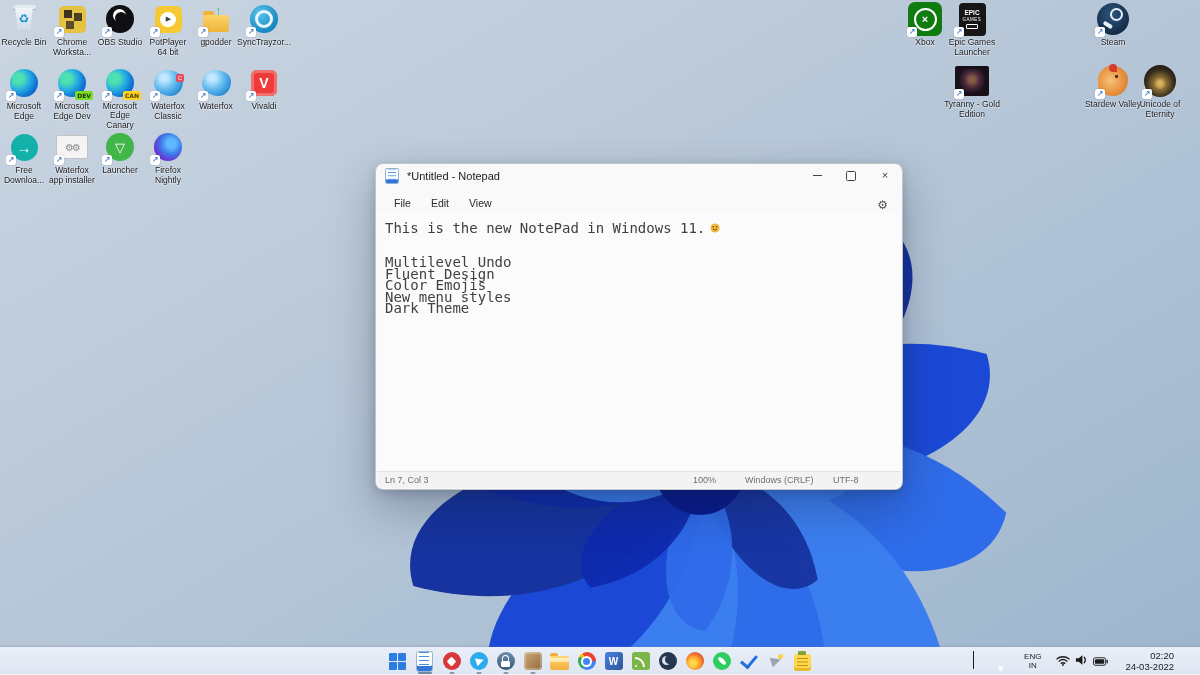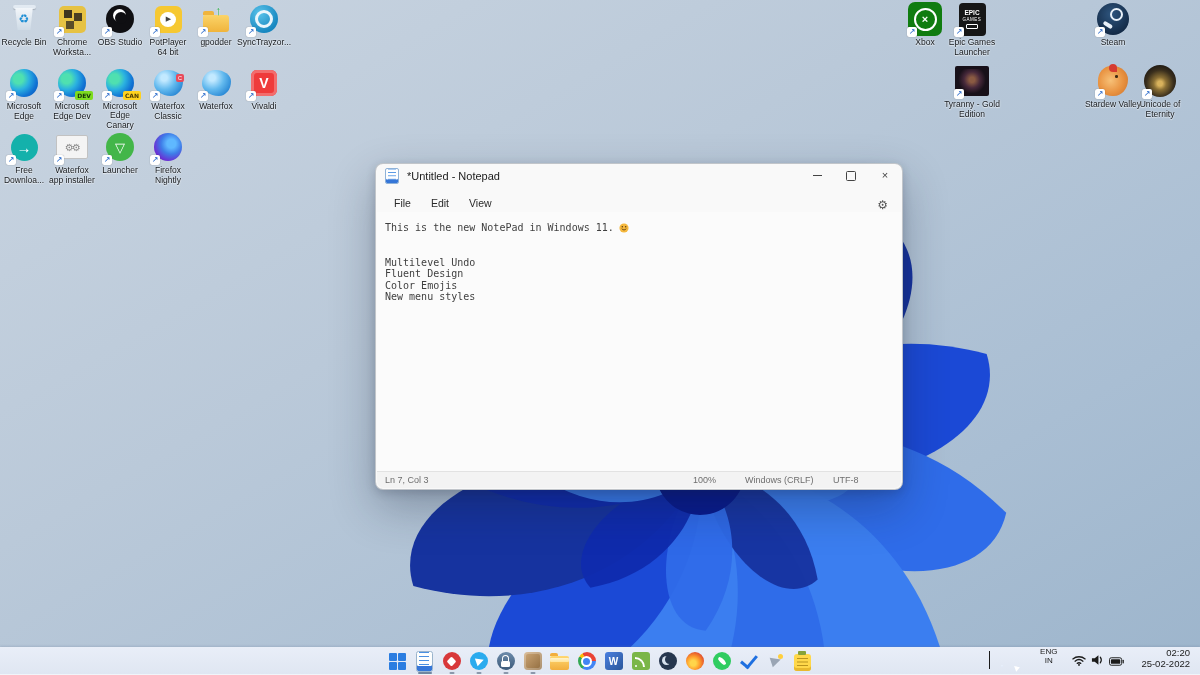--- a/index.html
+++ b/index.html
@@ -75,21 +75,21 @@
   .wbtn{width:34px;height:100%;border:none;background:transparent;display:flex;align-items:center;justify-content:center;padding:0;cursor:default}
   .mini-glyph{width:9px;height:1.2px;background:#444}
   .max-glyph{width:8px;height:8px;border:1.1px solid #444;border-radius:1.5px}
   .close-glyph{font-size:11px;color:#444;line-height:11px}
   .menubar{height:25px;display:flex;align-items:flex-end;padding:0 8px}
   .menus{display:flex}
   .mitem{font-size:10.5px;color:#2b2b2b;padding:3px 10px;border-radius:4px}
   .gear{margin-left:auto;border:none;background:transparent;color:#555;font-size:12px;padding:0 6px;cursor:default}
   .textarea{position:absolute;top:48px;left:1px;right:1px;bottom:17px;background:#fbfbfb;padding:10px 8px;overflow:hidden;cursor:text}
   .tline{white-space:pre;height:11.5px;display:flex;align-items:center;gap:4px;
-         font-family:"DejaVu Sans Mono","Liberation Mono",monospace;font-size:10px;color:#3f3f3f}
+         font-family:"DejaVu Sans Mono","Liberation Mono",monospace;font-size:14px;color:#3f3f3f}
   .smiley{display:inline-flex;margin-left:1px}
   .statusbar{position:absolute;left:1px;right:1px;bottom:1px;height:16px;background:#f3f3f3;border-top:1px solid #e2e2e2;
              border-radius:0 0 7px 7px;font-size:9px;color:#6e6e6e}
   .statusbar span{position:absolute;top:3px}
   .st-cursor{left:8px}.st-zoom{left:316px}.st-eol{left:368px}.st-enc{left:456px}
 
   
   .taskbar{position:absolute;left:0;right:0;bottom:0;height:28px;background:linear-gradient(#e9eef8,#dfe6f2);
            box-shadow:0 -1px 0 rgba(255,255,255,.55) inset,0 -1px 2px rgba(100,120,150,.25);z-index:10}
   .tb-center{position:absolute;left:50%;transform:translateX(-50%);height:100%;display:flex;align-items:center}
@@ -128,21 +128,21 @@
   .wa{width:18px;height:18px;border-radius:50%;background:#2fcc60;display:flex;align-items:center;justify-content:center}
   .ck{width:7px;height:13px;border-right:3px solid #1e6fe0;border-bottom:3px solid #1e6fe0;transform:rotate(40deg);margin-top:-3px}
   .sh{width:18px;height:18px;position:relative;display:flex;align-items:center;justify-content:center}
   .sh::before{content:"";border-left:10px solid #9aa5b4;border-top:5px solid transparent;border-bottom:5px solid transparent;transform:rotate(-18deg)}
   .sh::after{content:"";position:absolute;right:2px;top:2px;width:5px;height:5px;background:#ffcf3d;border-radius:50%}
   .no{width:17px;height:17px;background:#ffd84a;border-radius:3px;position:relative;box-shadow:inset 0 -3px 0 #e8b92e;margin-top:2px}
   .no::before{content:"";position:absolute;top:4px;left:3px;width:11px;height:1.6px;background:#b9941f;box-shadow:0 3.5px 0 #b9941f,0 7px 0 #b9941f}
   .no::after{content:"";position:absolute;top:-3px;left:4px;width:8px;height:4px;background:#86a23a;border-radius:1px}
 
   
-  .tray{position:absolute;right:0;top:0;height:100%;display:flex;gap:13px;padding-right:10px}
+  .tray{position:absolute;right:0;top:0;height:100%;display:flex;align-items:center;gap:13px;padding-right:26px}
   .chev{width:7px;height:7px;border-left:1.5px solid #1b1b1b;border-top:1.5px solid #1b1b1b;transform:rotate(45deg);margin-top:3px}
   .tmini{width:13px;height:13px;border-radius:50%;position:relative}
   .tm-chrome{background:conic-gradient(from -30deg,#ea4335 0 120deg,#4285f4 120deg 240deg,#34a853 240deg 330deg,#fbbc05 330deg 360deg)}
   .tm-chrome::before{content:"";position:absolute;inset:3.5px;background:#4285f4;border:1.5px solid #fff;border-radius:50%}
   .tm-red{background:#e23b3b}
   .tm-red::before{content:"";position:absolute;inset:4.5px;background:#fff;border-radius:50%}
   .tm-telegram{background:#2aabee}
   .tm-telegram::before{content:"";position:absolute;top:4px;left:4px;border-left:5.5px solid #fff;border-top:3px solid transparent;border-bottom:3px solid transparent;transform:rotate(-20deg)}
   .tm-sync{background:linear-gradient(135deg,#41c06d,#1b8ec0)}
   .tm-grid{border-radius:3px;background:#8b2332}
@@ -383,20 +383,21 @@
               <circle cx="4" cy="4.6" r="0.9" fill="#5a3a10"></circle>
               <circle cx="8" cy="4.6" r="0.9" fill="#5a3a10"></circle>
               <path d="M3.6 7.2c1.6 1.6 3.2 1.6 4.8 0" stroke="#5a3a10" stroke-width="1" fill="none" stroke-linecap="round"></path>
             </svg></span></div>
         <div class="tline"><span>&nbsp;</span></div>
         <div class="tline"><span>&nbsp;</span></div>
         <div class="tline"><span>Multilevel Undo</span></div>
         <div class="tline"><span>Fluent Design</span></div>
         <div class="tline"><span>Color Emojis</span></div>
         <div class="tline"><span>New menu styles</span></div>
+        <div class="tline"><span>Dark Theme</span></div>
       </div>
     <div class="statusbar">
       <span class="st-cursor">Ln 7, Col 3</span>
       <span class="st-zoom">100%</span>
       <span class="st-eol">Windows (CRLF)</span>
       <span class="st-enc">UTF-8</span>
     </div>
   </div>
 </div>
 
@@ -535,16 +536,16 @@
             <path d="M10 3a5 5 0 0 1 0 6" stroke="#1b1b1b" fill="none" stroke-width="1.3" stroke-linecap="round"></path>
           </svg></span>
         <span><svg width="15" height="9" viewBox="0 0 16 9">
             <rect x="0.5" y="0.5" width="13" height="8" rx="2" fill="none" stroke="#1b1b1b"></rect>
             <rect x="2" y="2" width="10" height="5" rx="1" fill="#1b1b1b"></rect>
             <rect x="14.5" y="2.5" width="1.3" height="4" rx="0.6" fill="#1b1b1b"></rect>
           </svg></span>
       </span>
     <span class="clock">
       <span>02:20</span><br>
-      <span>25-02-2022</span>
+      <span>24-03-2022</span>
     </span>
   </div>
 </div>
 
 </body></html>

